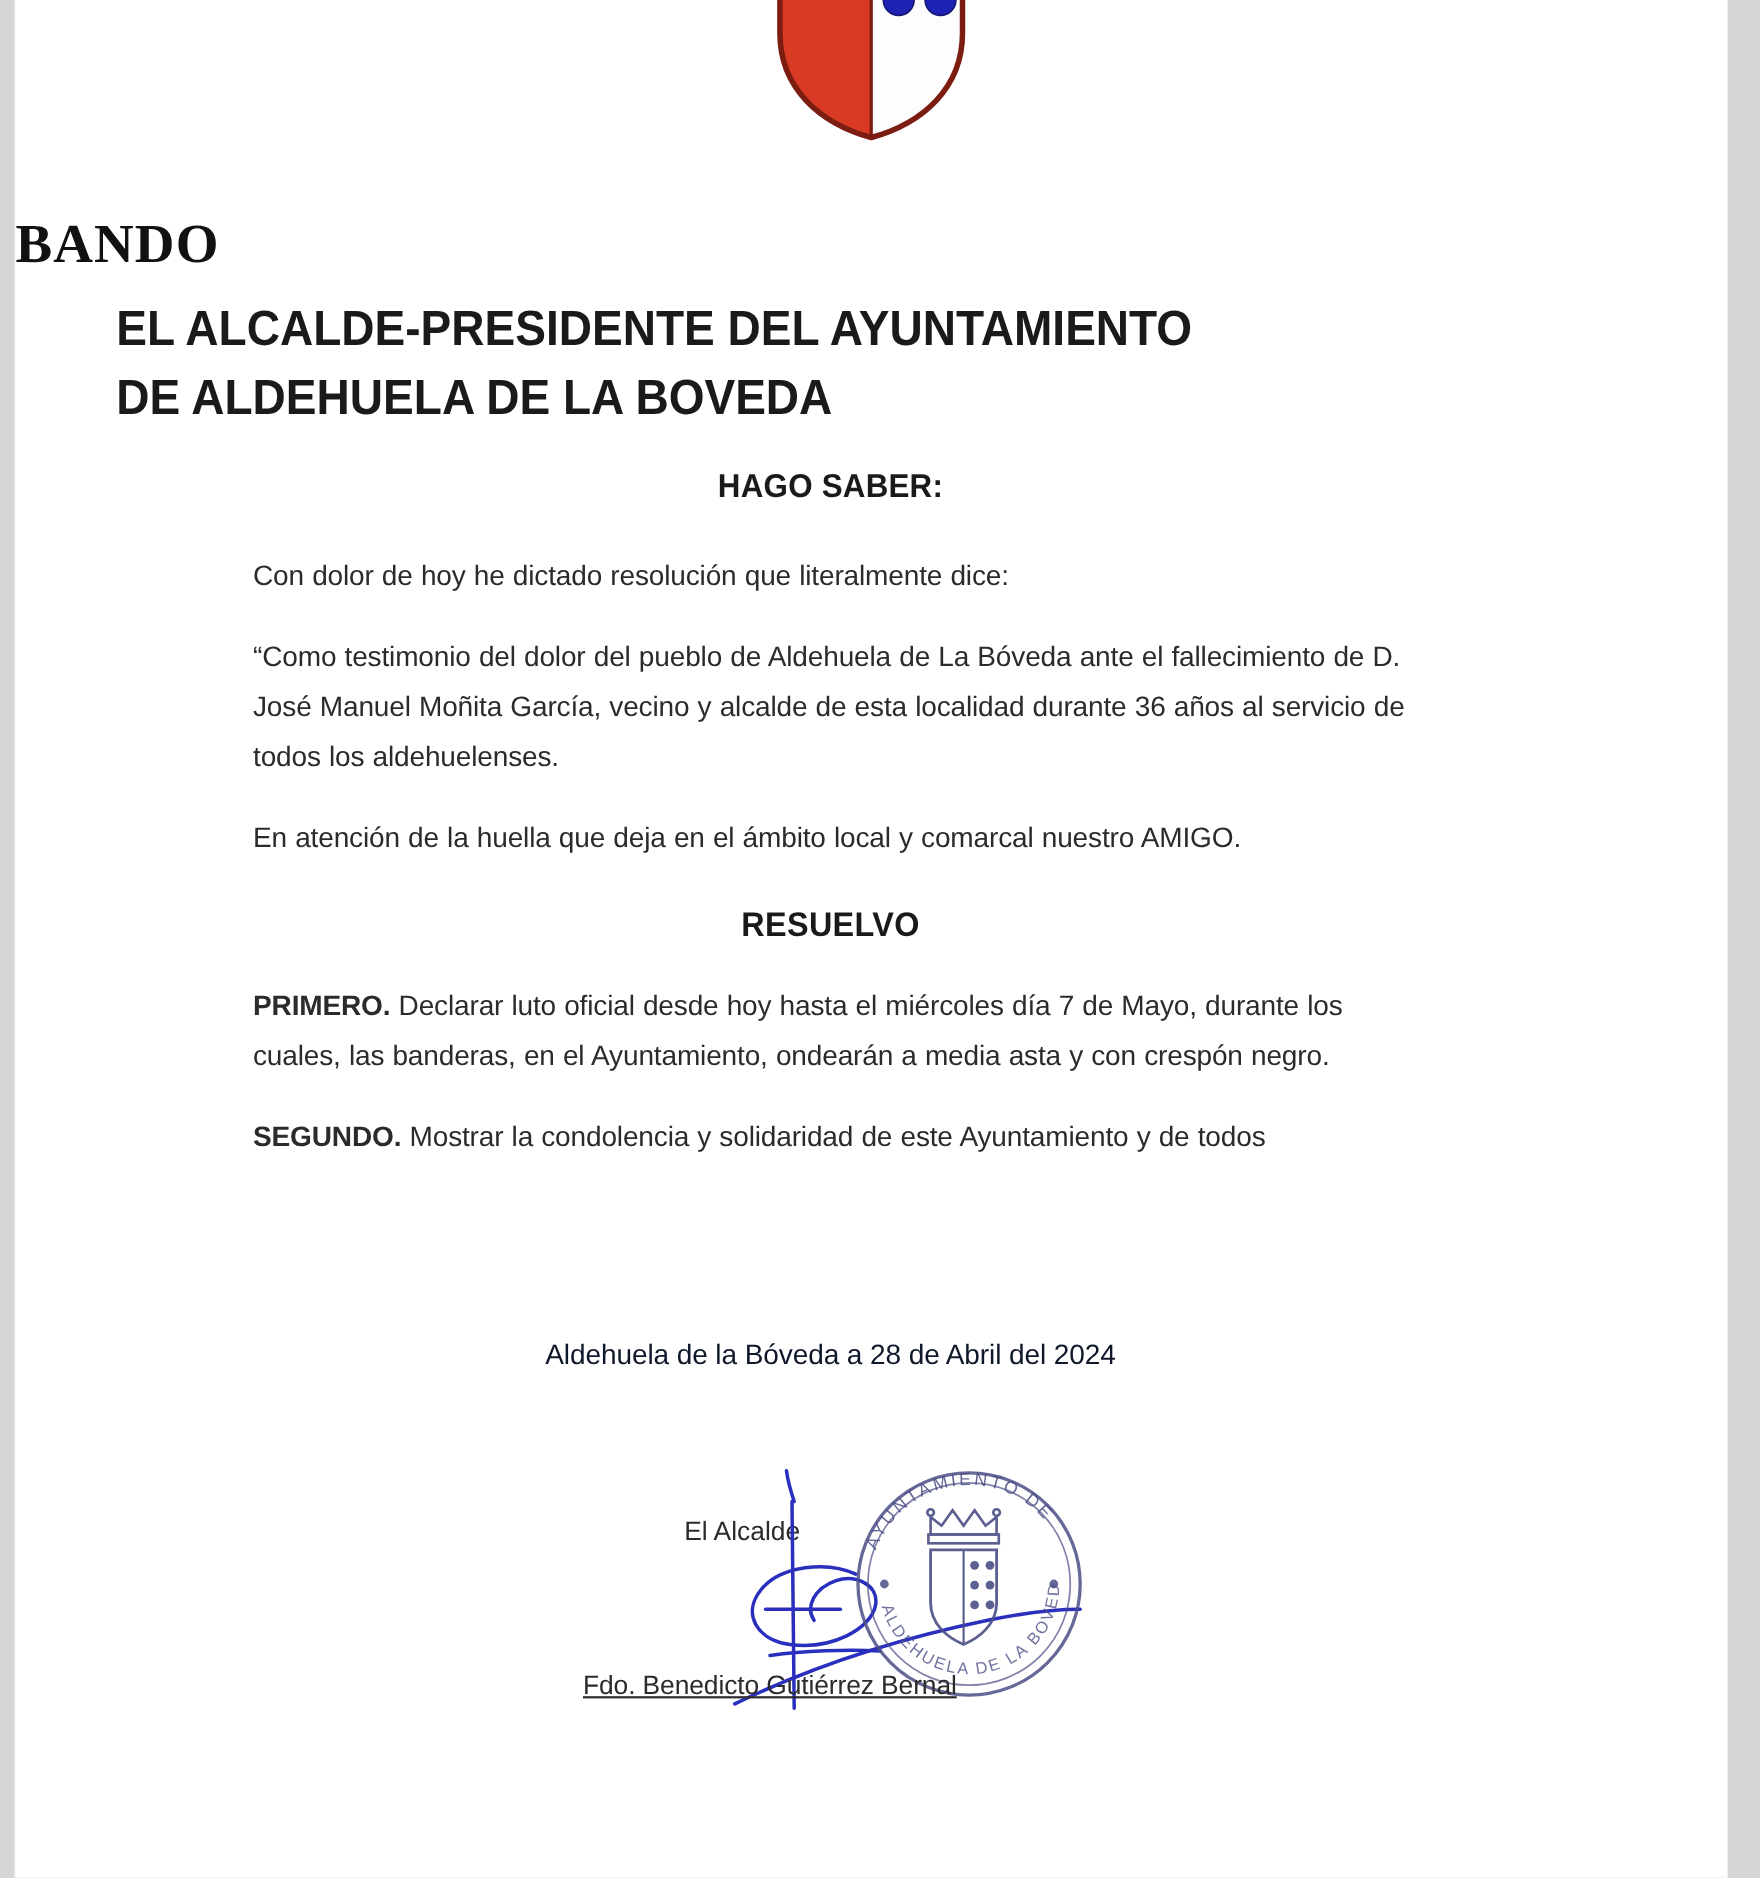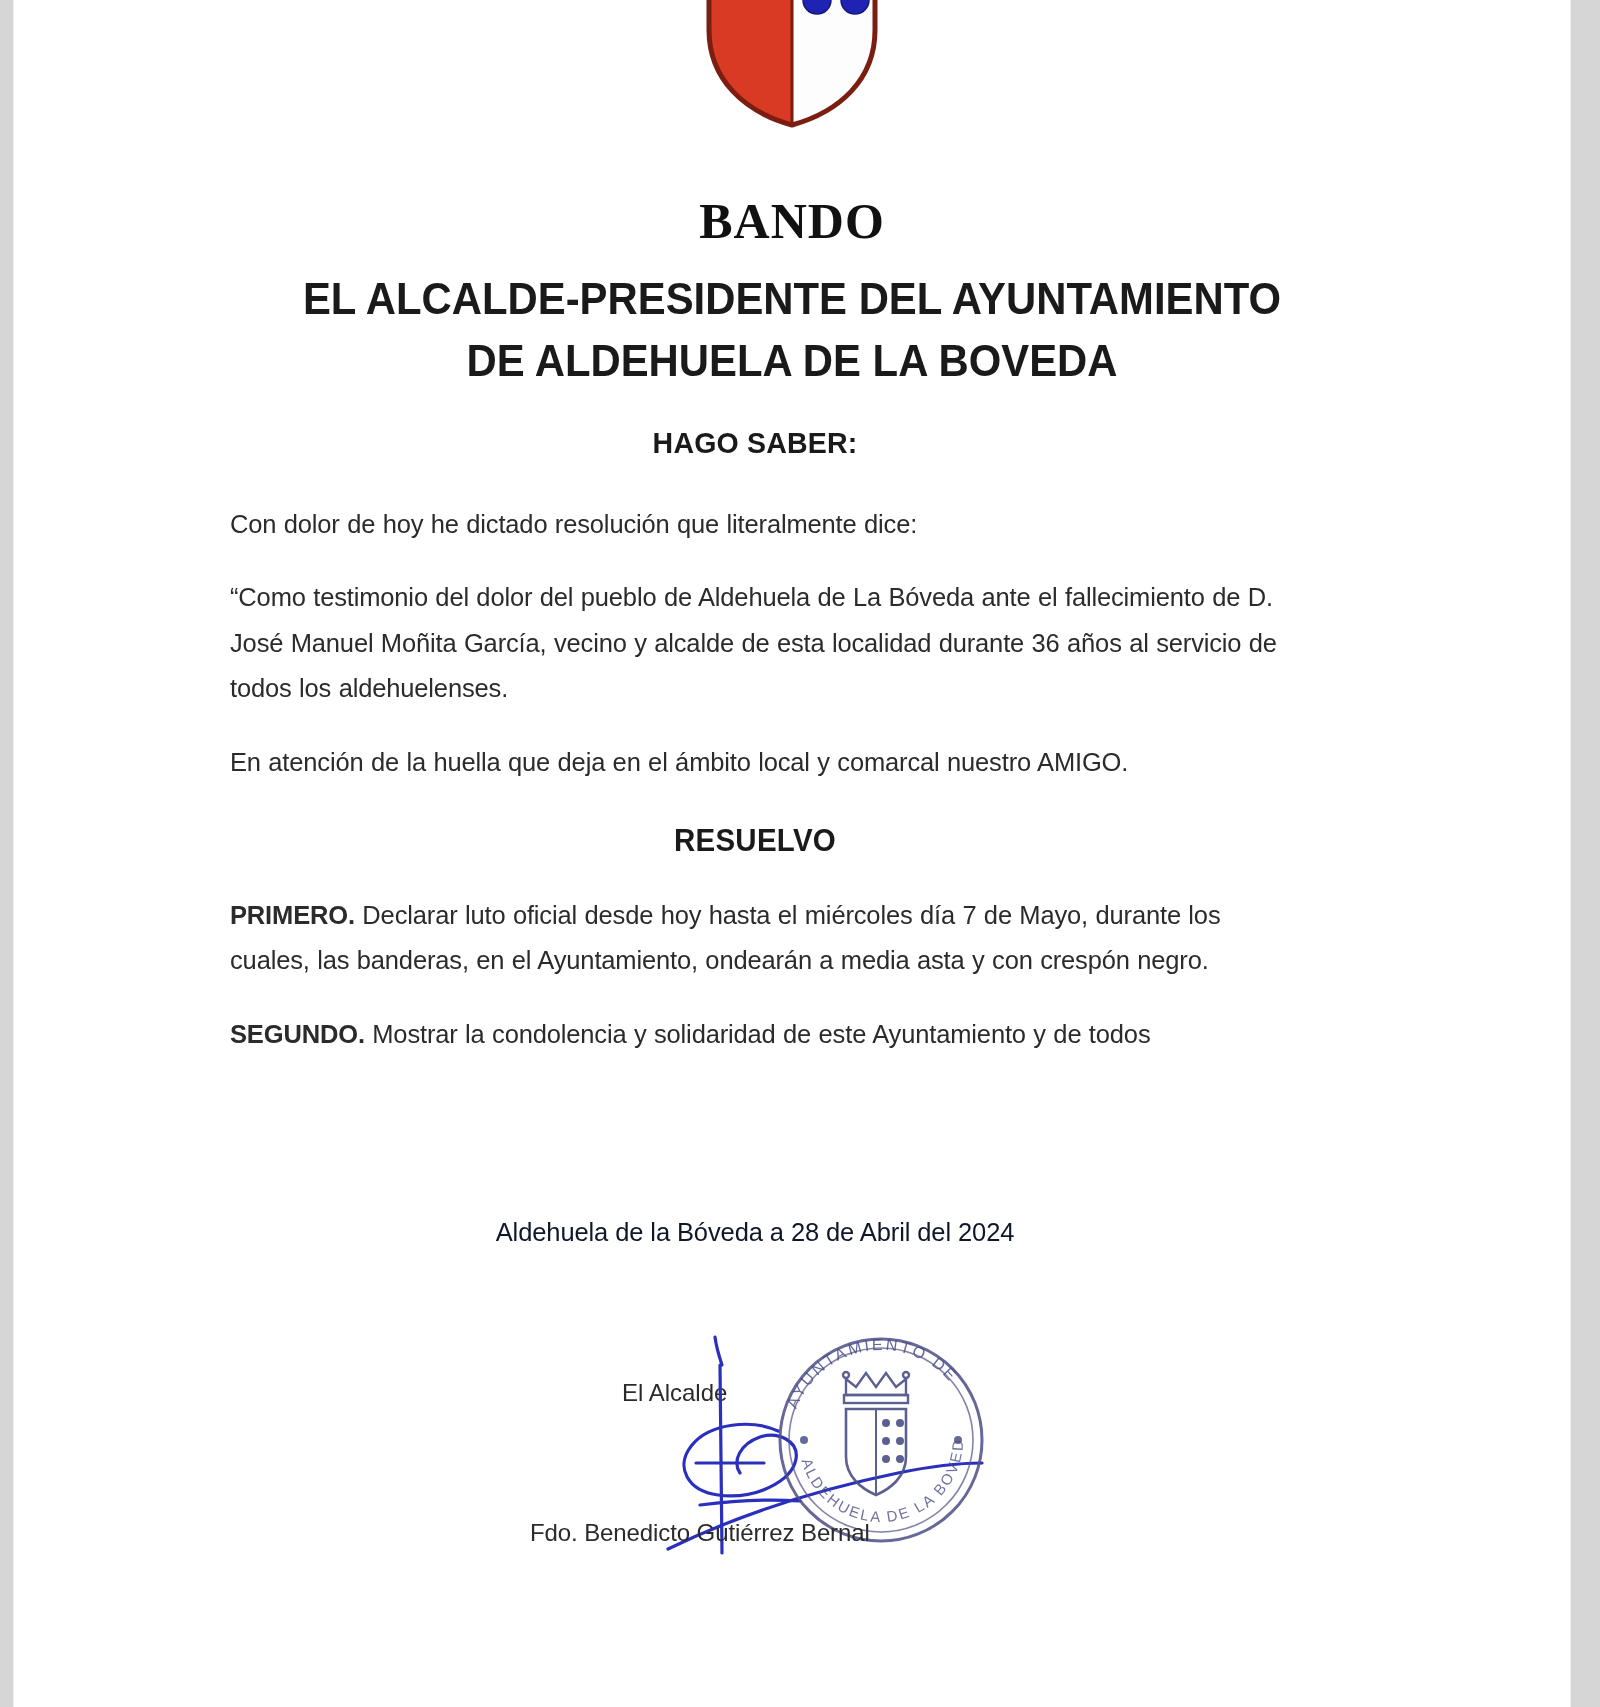--- a/index.html
+++ b/index.html
@@ -56,21 +56,20 @@
     width: 186px;
     height: 226px;
   }
   .crest svg { display:block; width:186px; height:226px; }
 
   
   .title-block {
     position: absolute;
     left: 0; right: 0;
     top: 196px;
-    text-align: center;
   }
   .bando {
     font-family: "Liberation Serif", serif;
     font-weight: bold;
     font-size: 50px;
     letter-spacing: 1px;
     color: #111;
     line-height: 1;
     margin: 0 0 22px 0;
   }
@@ -148,20 +147,21 @@
     font-size: 24px;
     color: #2b2b2b;
   }
   .fdo {
     position: absolute;
     left: 300px;
     top: 202px;
     font-size: 24px;
     color: #2b2b2b;
     letter-spacing: -0.1px;
+    text-decoration: underline;
   }
   .signature {
     position: absolute;
     left: 430px;
     top: 6px;
     width: 330px;
     height: 250px;
     pointer-events: none;
   }
   .stamp {

